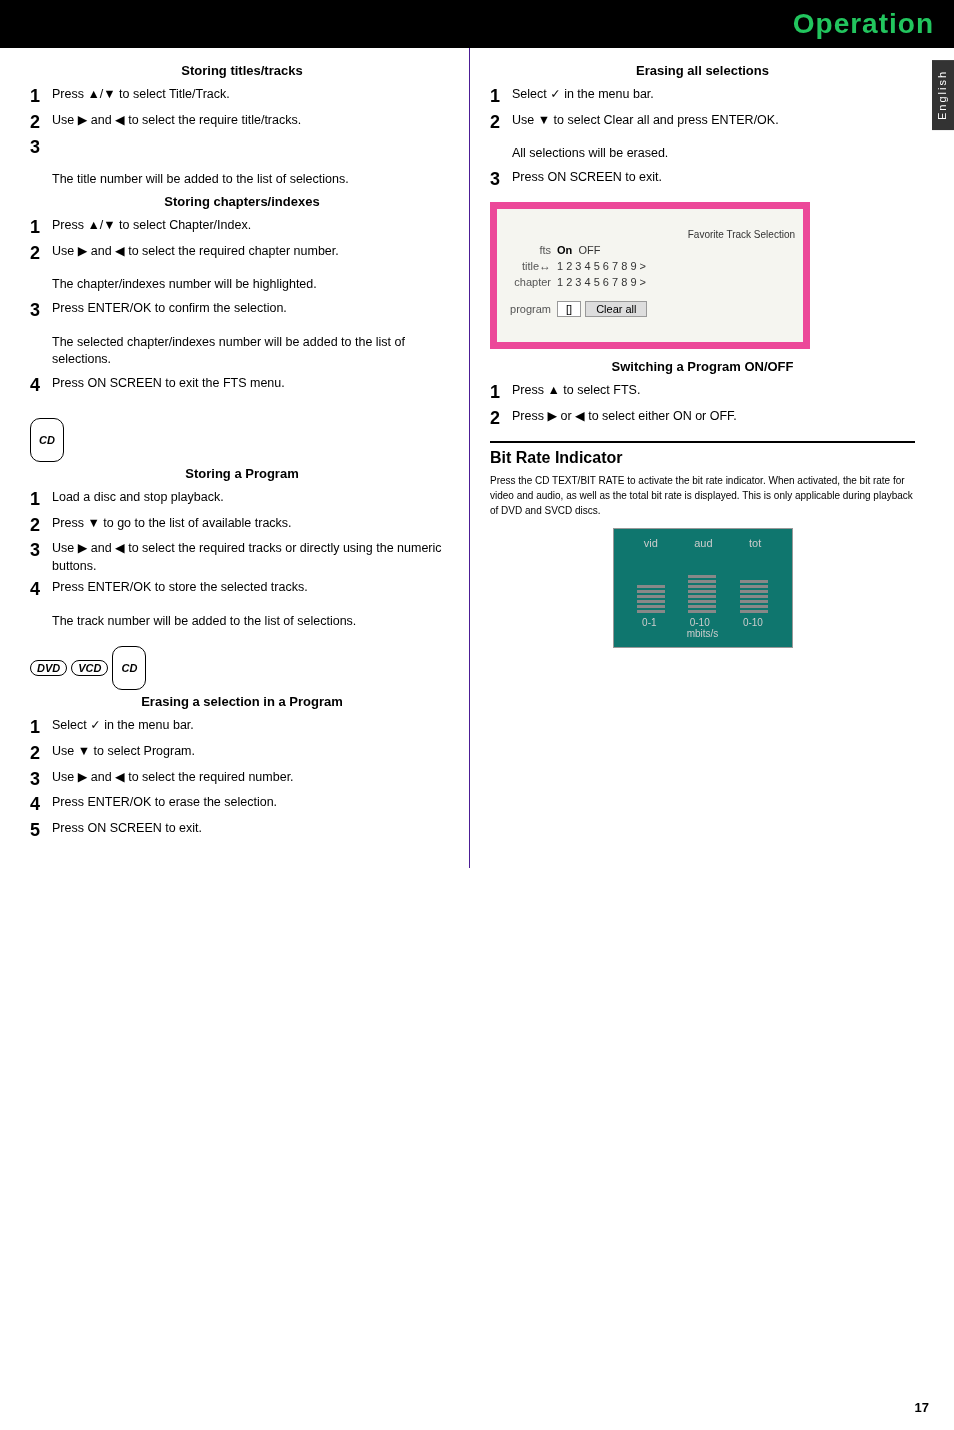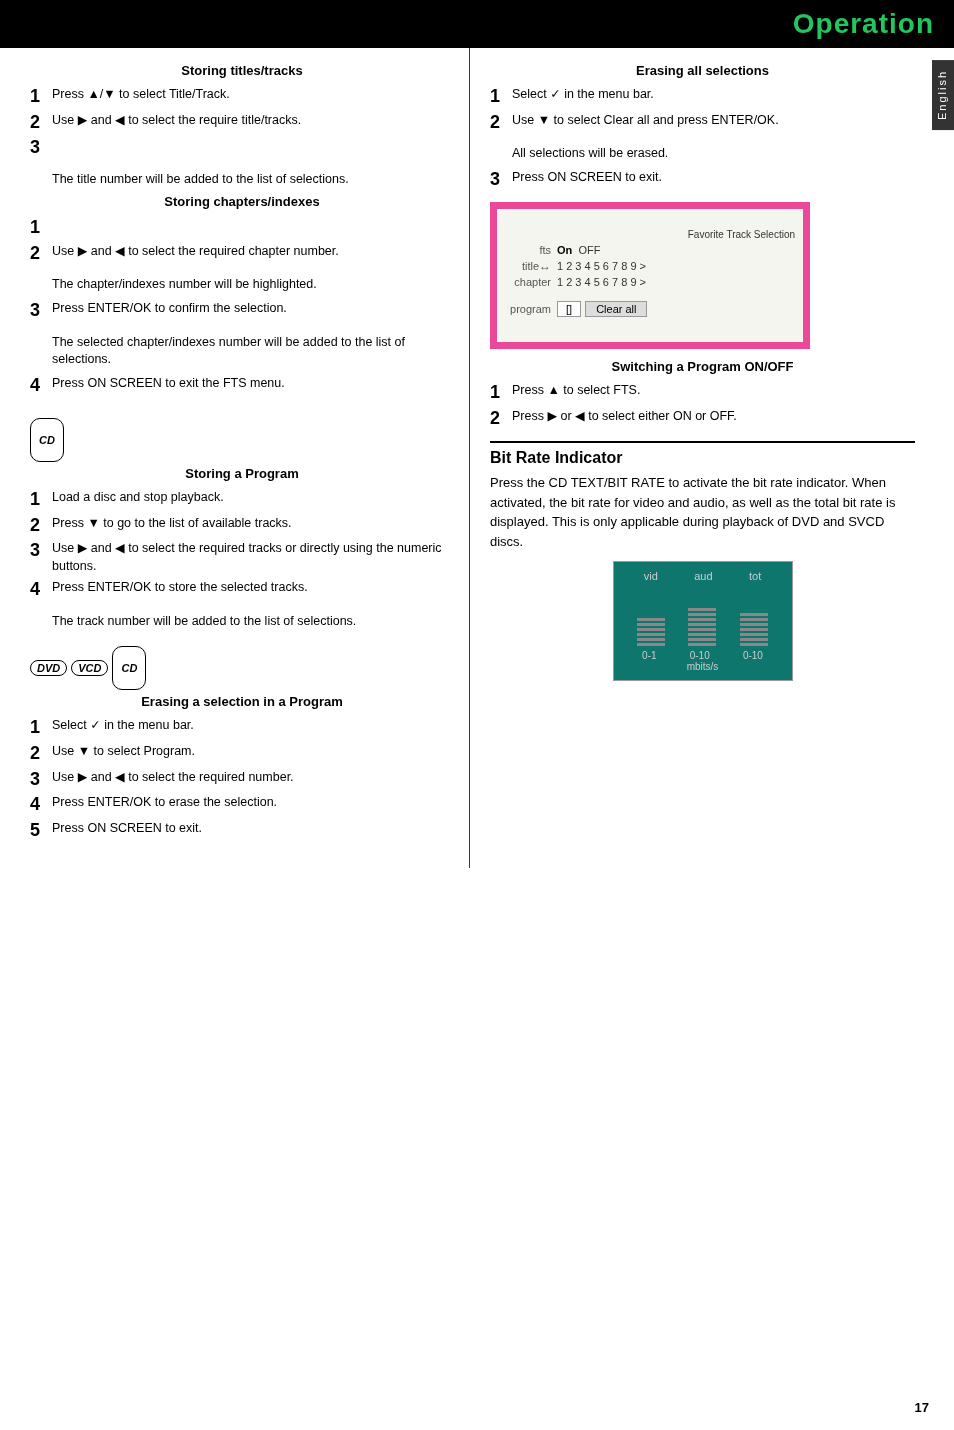--- a/index.html
+++ b/index.html
@@ -295,20 +295,21 @@
         <span class="num">3</span>
       </li>
     </ul>
     <div class="indent-text">The title number will be added to the list of selections.</div>
 
     
     <div class="section-title">Storing chapters/indexes</div>
     <ul class="numbered-list">
       <li>
         <span class="num">1</span>
+        <span class="li-text">Press ▲/▼ to select Chapter/Index.</span>
       </li>
       <li>
         <span class="num">2</span>
         <span class="li-text">Use ▶ and ◀ to select the required chapter number.</span>
       </li>
     </ul>
     <div class="indent-text">The chapter/indexes number will be highlighted.</div>
     <ul class="numbered-list">
       <li>
         <span class="num">3</span>
@@ -433,21 +434,21 @@
         <span class="li-text">Press ▲ to select FTS.</span>
       </li>
       <li>
         <span class="num">2</span>
         <span class="li-text">Press ▶ or ◀ to select either ON or OFF.</span>
       </li>
     </ul>
 
     <hr class="section-rule">
     <div class="bit-rate-heading">Bit Rate Indicator</div>
-    <p style="font-size:13px; line-height:1.5; margin-bottom:2px;">Press the CD TEXT/BIT RATE to activate the bit rate indicator. When activated, the bit rate for video and audio, as well as the total bit rate is displayed. This is only applicable during playback of DVD and SVCD discs.</p>
+    <p style="font-size:10px; line-height:1.5; margin-bottom:2px;">Press the CD TEXT/BIT RATE to activate the bit rate indicator. When activated, the bit rate for video and audio, as well as the total bit rate is displayed. This is only applicable during playback of DVD and SVCD discs.</p>
 
     <div class="bitrate-screen">
       <div class="bitrate-header">
         <span>vid</span>
         <span>aud</span>
         <span>tot</span>
       </div>
       <div class="bitrate-bars">
         <div class="bar-col">
           <div class="bar-line" style="width:28px;background:#888;"></div>

